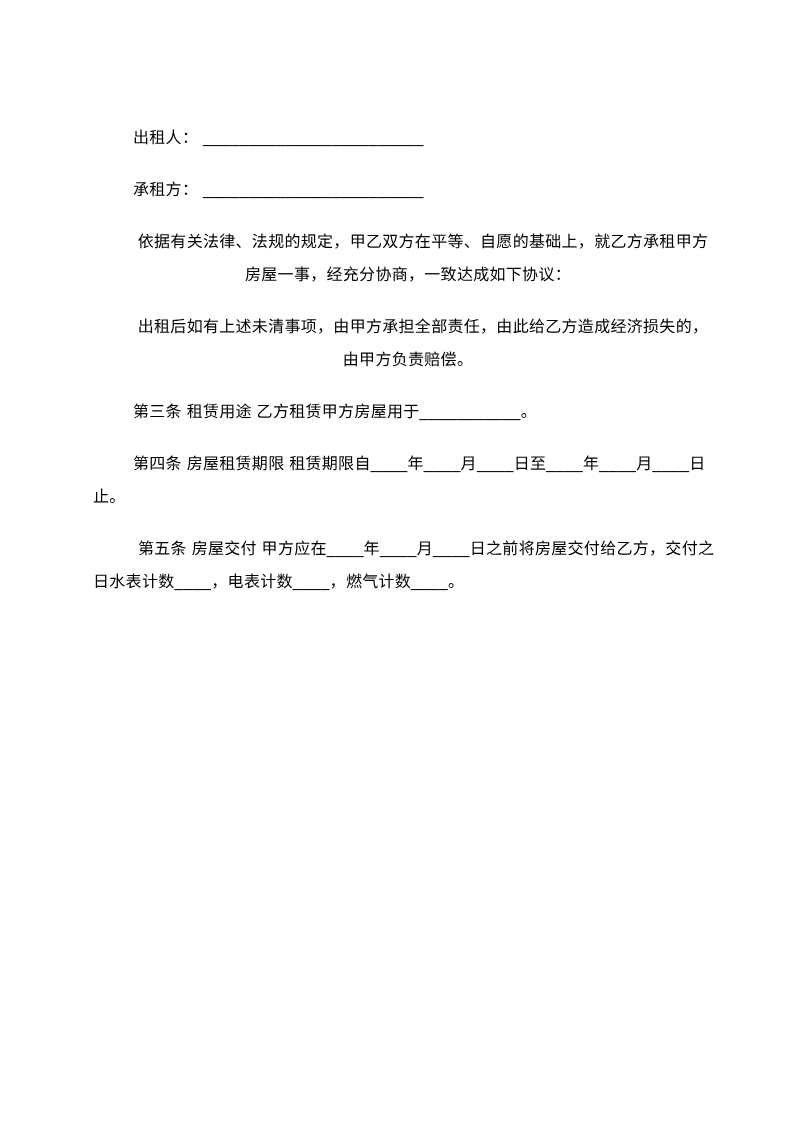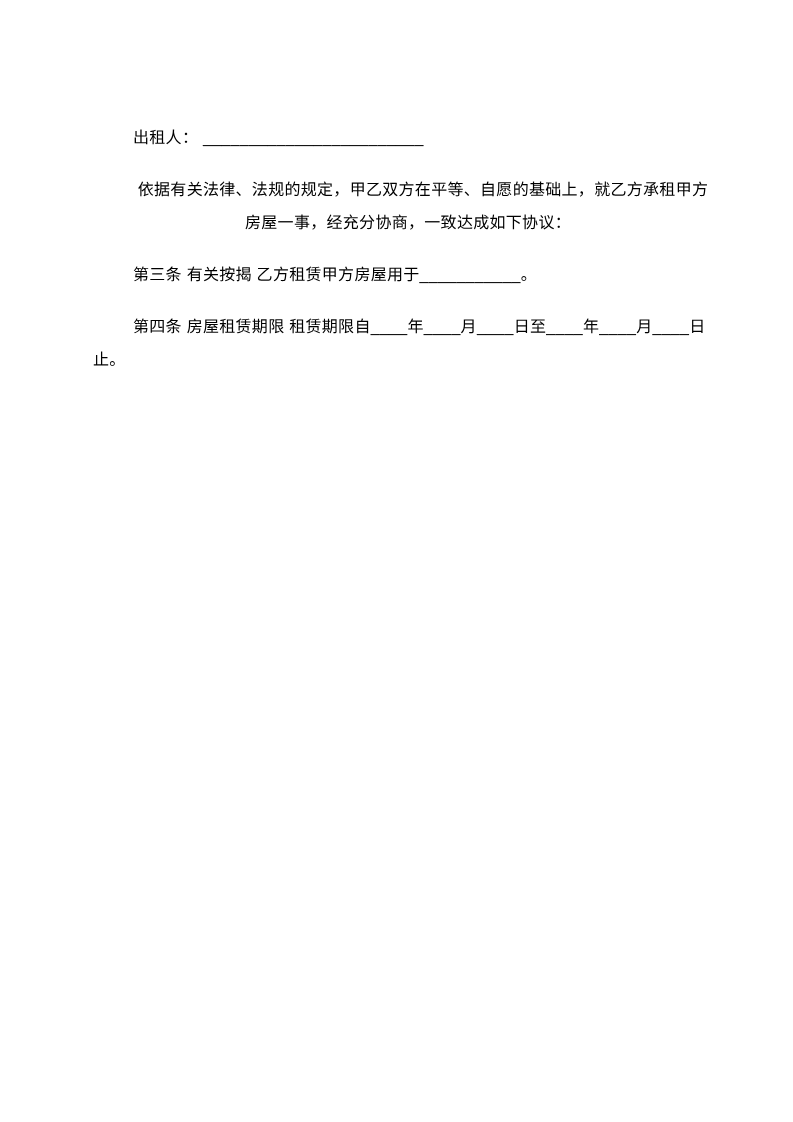--- a/index.html
+++ b/index.html
@@ -33,17 +33,22 @@
   
   .ind-sm { text-indent: 30px; text-align: center; }
   .ind-md { text-indent: 40px; }
   .ind-lg { text-indent: 45px; }
 </style>
 </head>
 <body>
 
 <div class="page">
   <p class="ind-md">出租人： ________________________</p>
+  <p class="ind-md">承租方： ________________________</p>
   <p class="ind-sm">依据有关法律、法规的规定，甲乙双方在平等、自愿的基础上，就乙方承租甲方
 房屋一事，经充分协商，一致达成如下协议：</p>
-  <p class="ind-md">第三条 有关按揭 乙方租赁甲方房屋用于___________。</p>
+  <p class="ind-sm">出租后如有上述未清事项，由甲方承担全部责任，由此给乙方造成经济损失的，
+由甲方负责赔偿。</p>
+  <p class="ind-md">第三条 租赁用途 乙方租赁甲方房屋用于___________。</p>
   <p class="ind-md">第四条 房屋租赁期限 租赁期限自____年____月____日至____年____月____日止。</p>
+  <p class="ind-lg">第五条 房屋交付 甲方应在____年____月____日之前将房屋交付给乙方，交付之
+日水表计数____，电表计数____，燃气计数____。</p>
 </div>
 
 </body></html>

